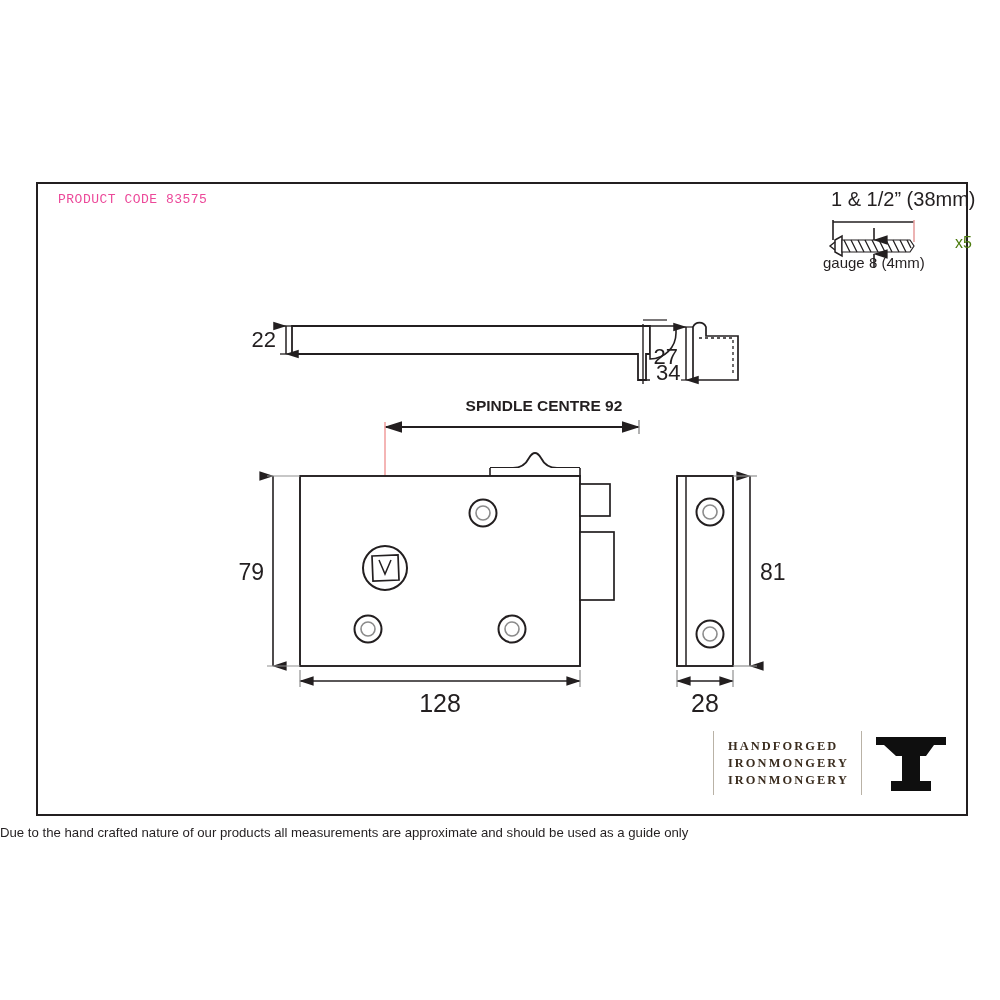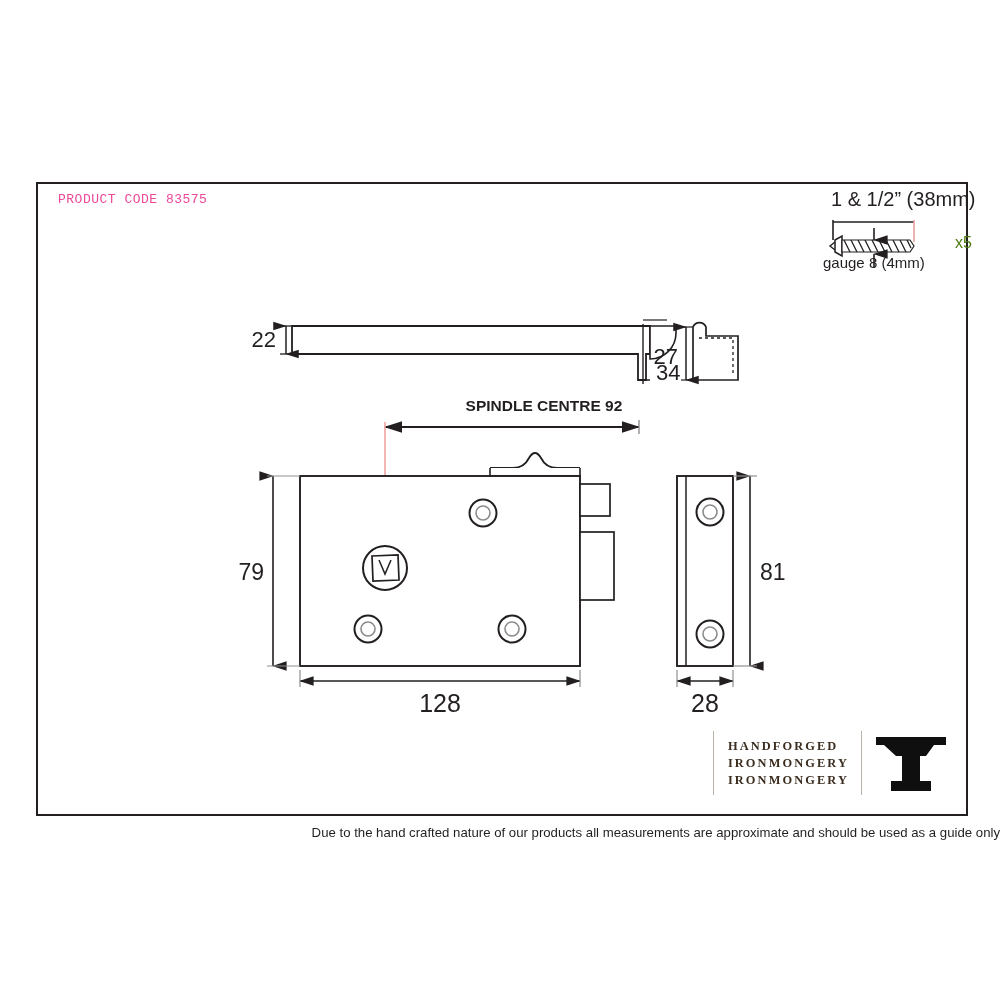--- a/index.html
+++ b/index.html
@@ -39,21 +39,21 @@
     position: absolute;
     left: 0; top: 0;
     width: 932px;
     height: 634px;
   }
   #disclaimer {
     position: absolute;
     left: 0;
     top: 825px;
     width: 1000px;
-    text-align: right;
+    text-align: left;
     font-size: 13.2px;
     color: #231f20;
     font-family: "Liberation Sans", sans-serif;
   }
   .logo-box {
     position: absolute;
     right: 18px;
     bottom: 14px;
     display: flex;
     align-items: center;

